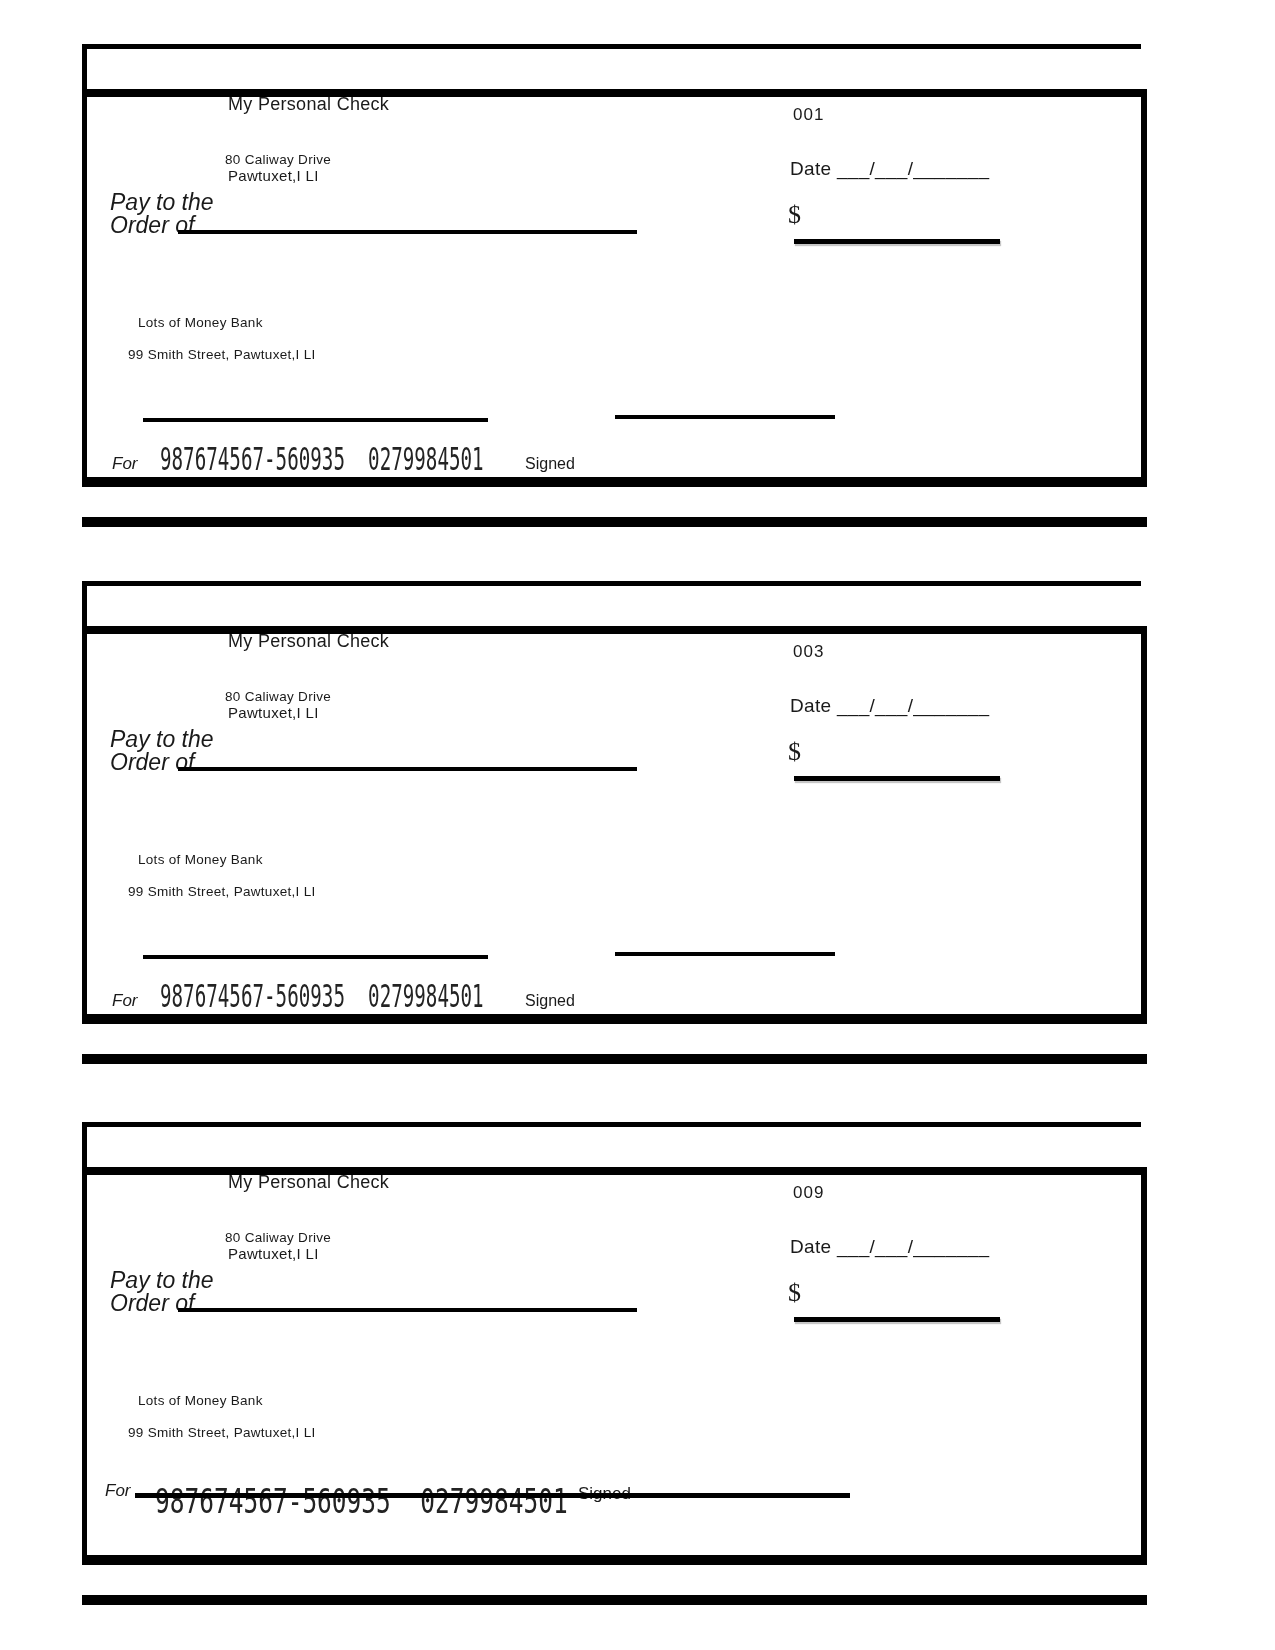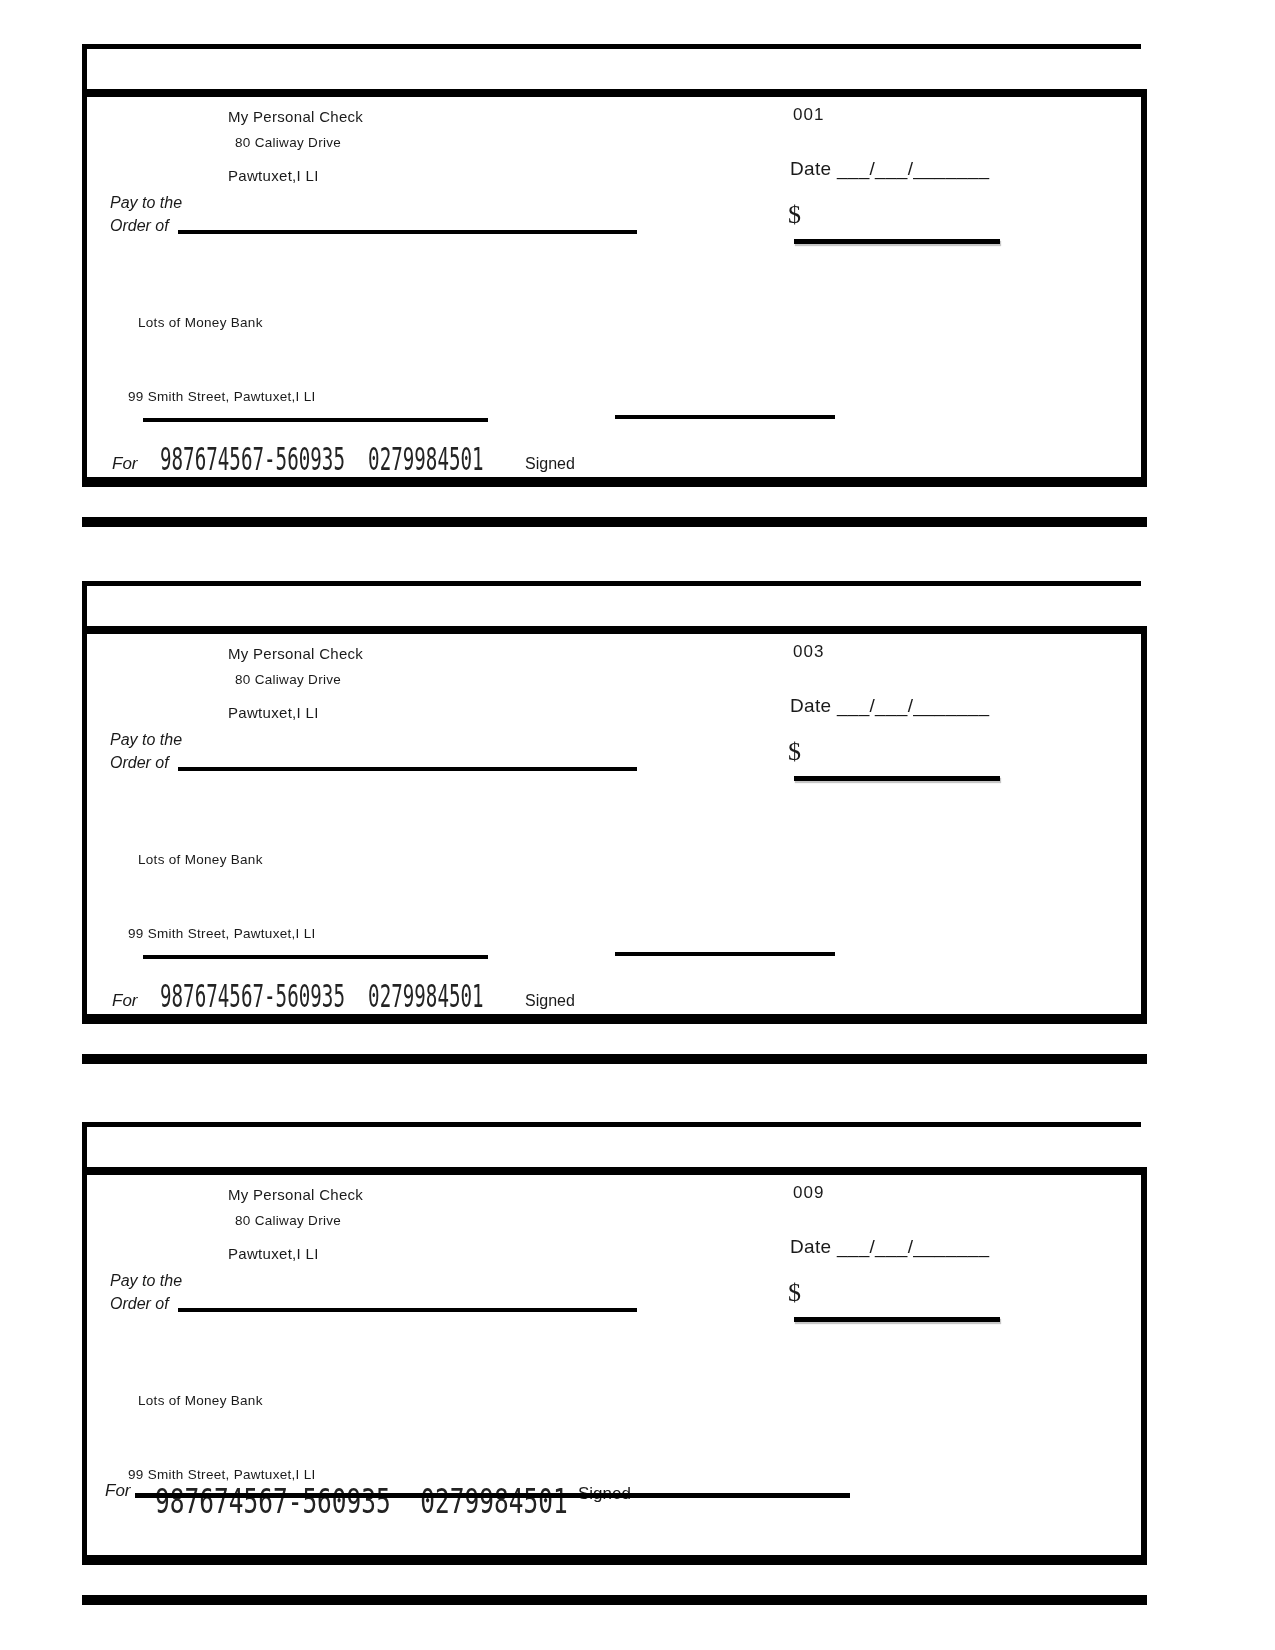--- a/index.html
+++ b/index.html
@@ -12,31 +12,31 @@
 
   
   .t-line{left:0;top:0;width:1059px;height:5px;background:#000;}
   .l-border{left:0;top:0;width:5px;height:443px;background:#000;}
   .r-border{left:1059px;top:45px;width:6px;height:398px;background:#000;}
   .bar1{left:0;top:45px;width:1065px;height:8px;background:#000;}
   .bar2{left:0;top:433px;width:1065px;height:10px;background:#000;}
   .bar3{left:0;top:473px;width:1065px;height:10px;background:#000;}
 
   
-  .payer-name{left:146px;top:64px;font-size:15px;letter-spacing:.3px;}
-  .payer-addr{left:143px;top:91px;font-size:13.5px;letter-spacing:.3px;margin-left:10px;}
+  .payer-name{left:146px;top:50px;font-size:18px;letter-spacing:.3px;}
+  .payer-addr{left:143px;top:108px;font-size:13.5px;letter-spacing:.3px;}
   .payer-city{left:146px;top:123px;font-size:15px;letter-spacing:.3px;}
   .check-no{left:711px;top:61px;font-size:17px;letter-spacing:1px;text-align:center;}
   .date-row{left:708px;top:114px;font-size:19px;letter-spacing:.3px;white-space:pre;}
   .dollar{left:706px;top:156px;font-family:"Liberation Serif",serif;font-size:26px;}
   .amount-line{left:712px;top:195px;width:206px;height:5px;background:#000;box-shadow:1px 2px 1px #c6c6c6;}
-  .payto{left:28px;top:147px;font-style:italic;font-size:16px;line-height:23px;}
+  .payto{left:28px;top:147px;font-style:italic;font-size:23px;line-height:23px;}
   .payee-line{left:96px;top:186px;width:459px;height:4px;background:#000;}
   .bank-name{left:56px;top:271px;font-size:13.5px;letter-spacing:.3px;}
-  .bank-addr{left:46px;top:303px;font-size:13.5px;letter-spacing:.3px;margin-top:42px;}
+  .bank-addr{left:46px;top:303px;font-size:13.5px;letter-spacing:.3px;}
   .memo-line{left:61px;top:374px;width:345px;height:4px;background:#000;}
   .sig-line{left:533px;top:371px;width:220px;height:4px;background:#000;}
   .for-label{left:30px;top:410px;font-style:italic;font-size:17px;}
   .micr{
     left:78px;top:397px;font-family:"DejaVu Sans Mono",monospace;font-size:32px;
     transform:scaleX(.6);transform-origin:0 0;white-space:pre;color:#232323;line-height:1.15;
   }
   .signed{left:443px;top:411px;font-size:16px;}
   .check--struck .for-label{left:23px;top:359px;}
   .check--struck .micr{left:73px;top:360px;font-size:34px;transform:scaleX(.72);}

